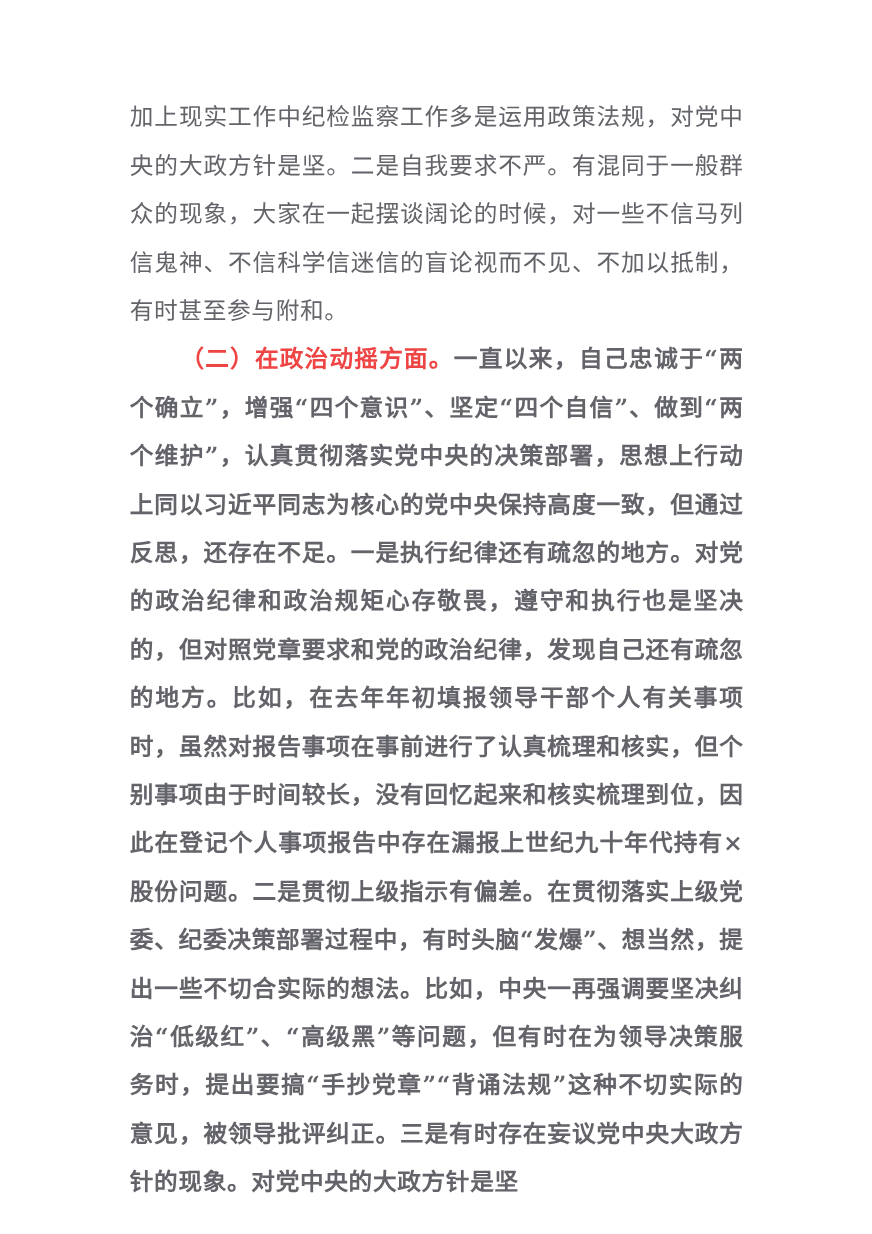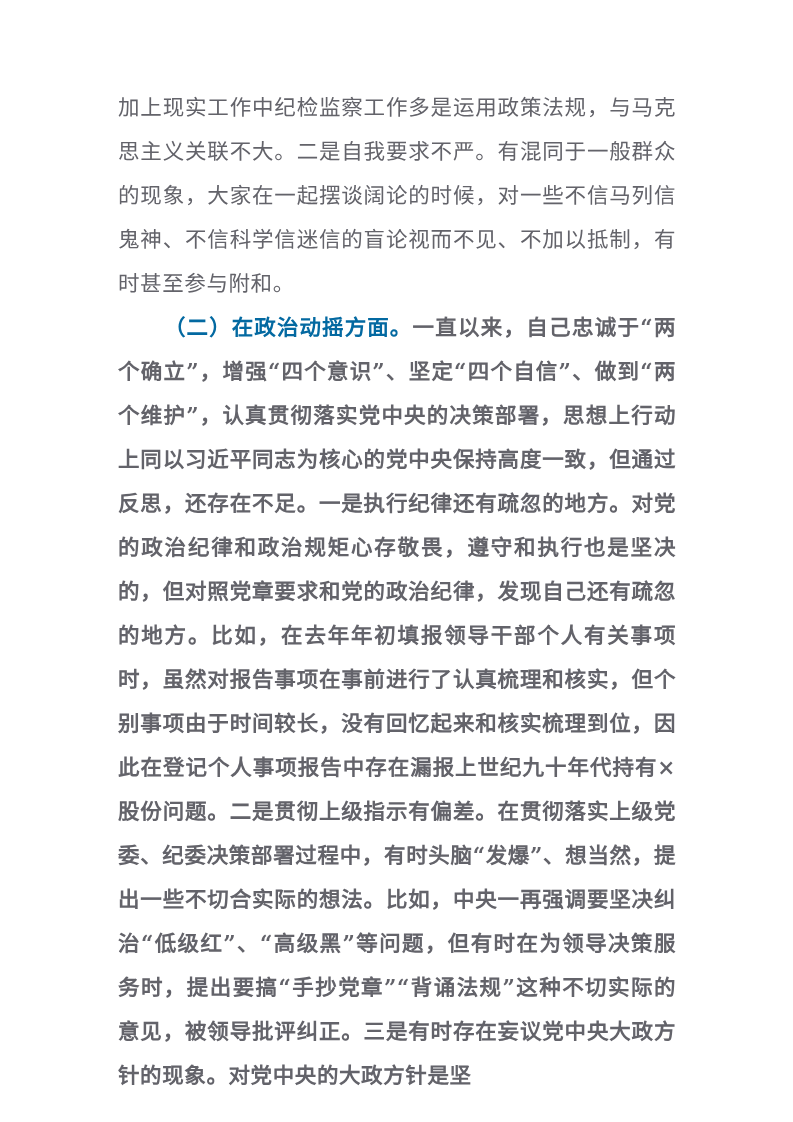--- a/index.html
+++ b/index.html
@@ -50,32 +50,32 @@
   }
 
   
   .para.indented {
     text-indent: 46px;
   }
 
   
   .run-bold {
     font-weight: bold;
-    color: #0369a1;
+    color: #ef4444;
     letter-spacing: 0.4px;
   }
 
   .run-normal {
     font-weight: bold;
   }
 </style>
 </head>
 <body>
 
 <div class="page">
   <div class="page-body">
 
-    <p class="para continuation">加上现实工作中纪检监察工作多是运用政策法规，与马克思主义关联不大。二是自我要求不严。有混同于一般群众的现象，大家在一起摆谈阔论的时候，对一些不信马列信鬼神、不信科学信迷信的盲论视而不见、不加以抵制，有时甚至参与附和。</p>
+    <p class="para continuation">加上现实工作中纪检监察工作多是运用政策法规，对党中央的大政方针是坚。二是自我要求不严。有混同于一般群众的现象，大家在一起摆谈阔论的时候，对一些不信马列信鬼神、不信科学信迷信的盲论视而不见、不加以抵制，有时甚至参与附和。</p>
 
     <p class="para indented"><span class="run-bold">（二）在政治动摇方面。</span><span class="run-normal">一直以来，自己忠诚于“两个确立”，增强“四个意识”、坚定“四个自信”、做到“两个维护”，认真贯彻落实党中央的决策部署，思想上行动上同以习近平同志为核心的党中央保持高度一致，但通过反思，还存在不足。一是执行纪律还有疏忽的地方。对党的政治纪律和政治规矩心存敬畏，遵守和执行也是坚决的，但对照党章要求和党的政治纪律，发现自己还有疏忽的地方。比如，在去年年初填报领导干部个人有关事项时，虽然对报告事项在事前进行了认真梳理和核实，但个别事项由于时间较长，没有回忆起来和核实梳理到位，因此在登记个人事项报告中存在漏报上世纪九十年代持有×股份问题。二是贯彻上级指示有偏差。在贯彻落实上级党委、纪委决策部署过程中，有时头脑“发爆”、想当然，提出一些不切合实际的想法。比如，中央一再强调要坚决纠治“低级红”、“高级黑”等问题，但有时在为领导决策服务时，提出要搞“手抄党章”“背诵法规”这种不切实际的意见，被领导批评纠正。三是有时存在妄议党中央大政方针的现象。对党中央的大政方针是坚</span></p>
 
   </div>
 </div>
 
 </body></html>

